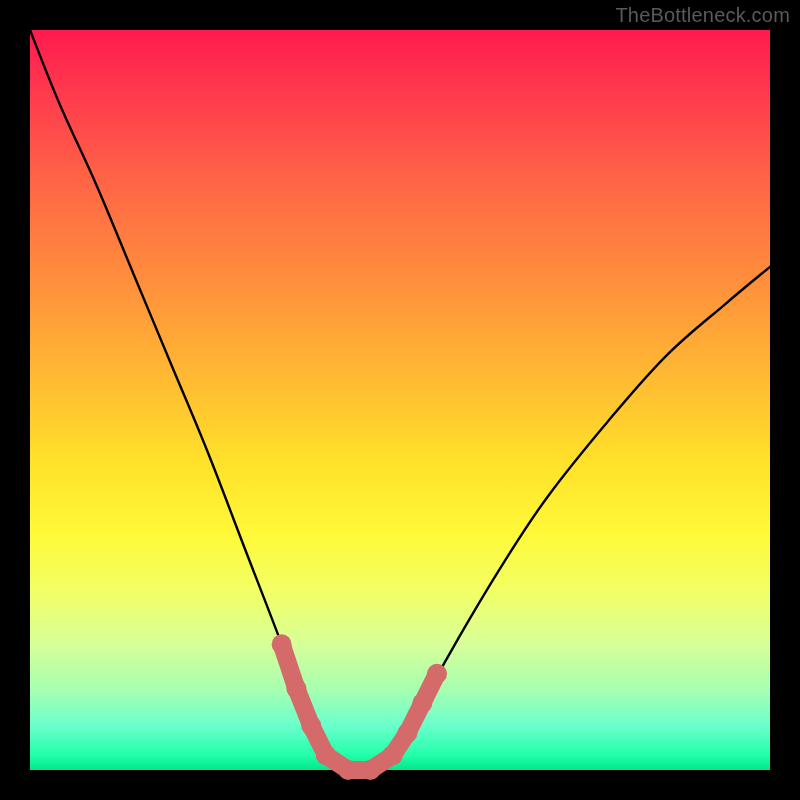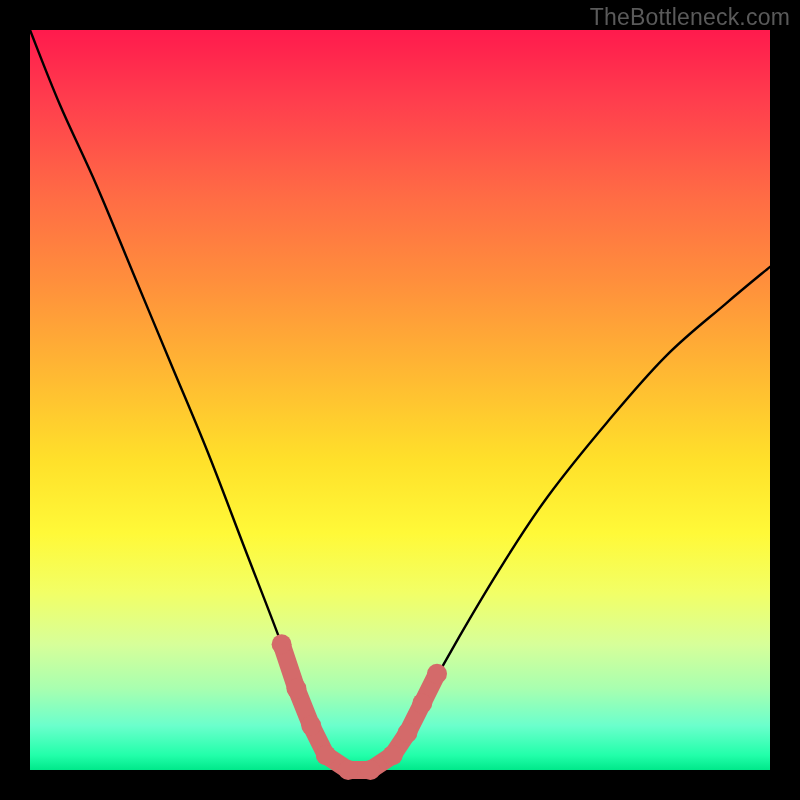--- a/index.html
+++ b/index.html
@@ -30,21 +30,21 @@
       #6bffcc 94%,
       #22ffaa 98%,
       #00e88a 100%
     );
   }
   .watermark {
     position: absolute;
     top: 4px;
     right: 10px;
     font-family: Arial, Helvetica, sans-serif;
-    font-size: 23px;
+    font-size: 20px;
     color: #5a5a5a;
     letter-spacing: 0.2px;
     user-select: none;
   }
   svg.curve {
     position: absolute;
     left: 0; top: 0;
     width: 740px;
     height: 740px;
     overflow: visible;

